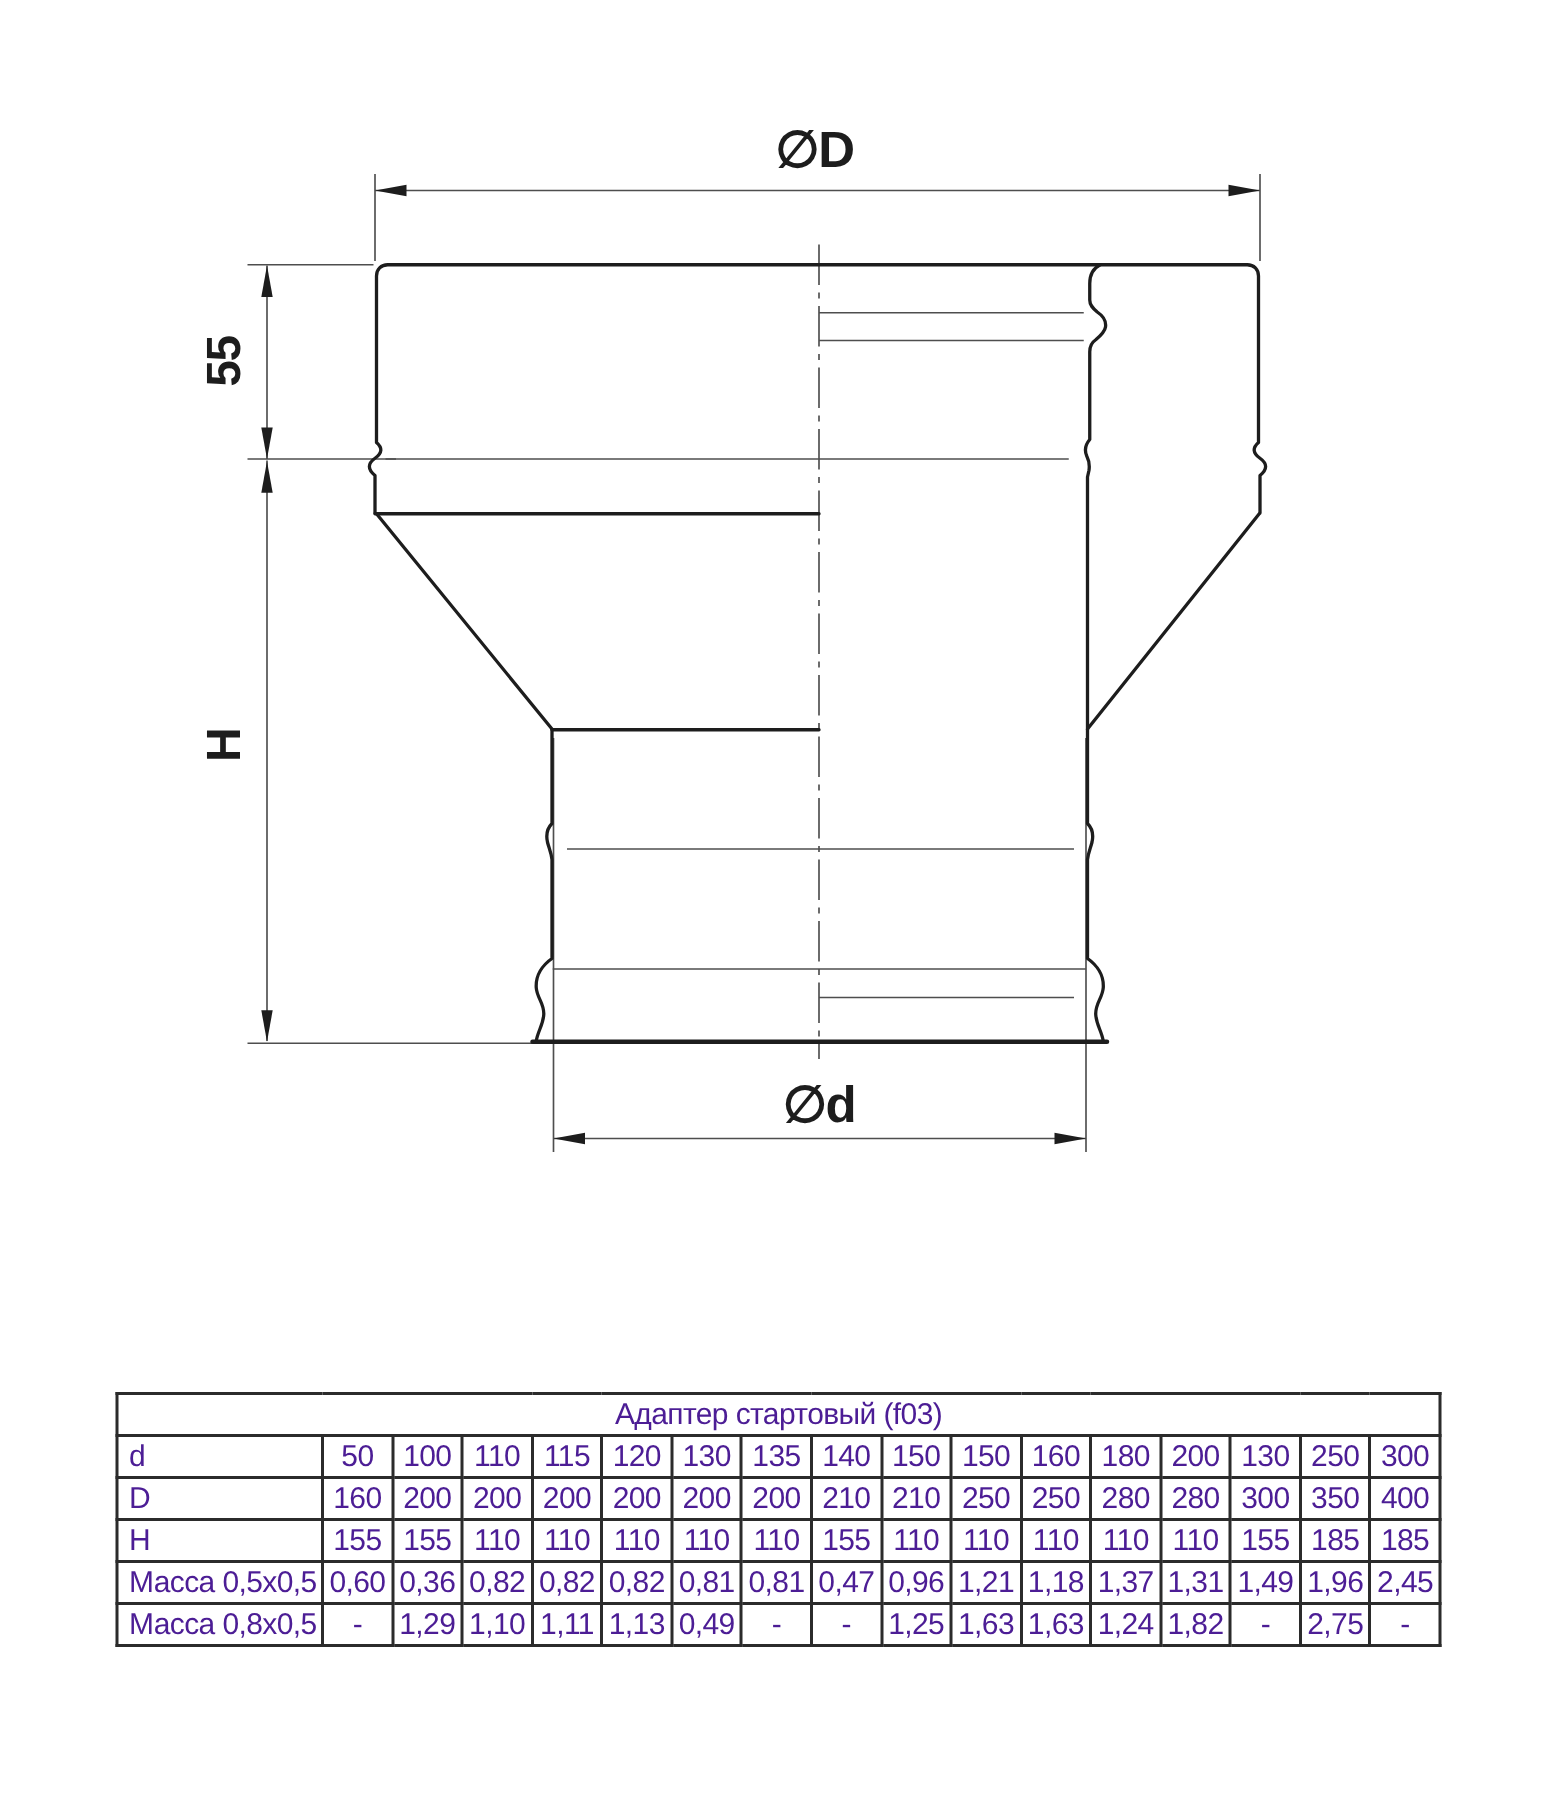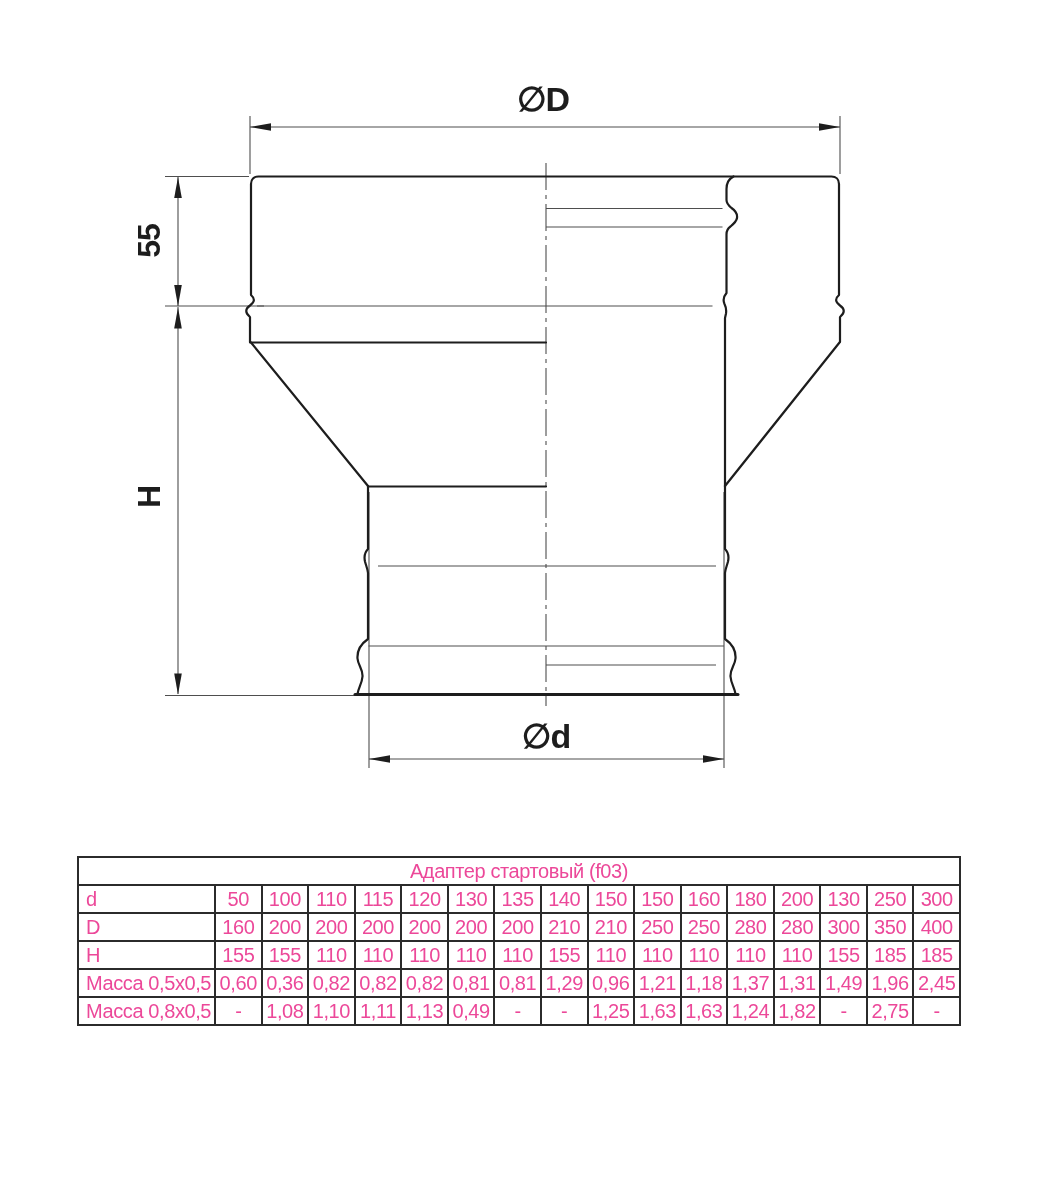--- a/index.html
+++ b/index.html
@@ -20,25 +20,25 @@
   .drawing-svg{position:absolute;left:0;top:0;}
   .dim-label{
     font-family:"Liberation Sans", sans-serif;
     font-weight:bold;
     letter-spacing:-1px;
     fill:var(--ink);
   }
   table.spec-table{
     position:absolute;
     left:77px;
-    top:856px;
+    top:928px;
     width:884px;
     border-collapse:collapse;
     table-layout:fixed;
-    color:#ec4899;
+    color:#4c1d95;
     font-family:"Liberation Sans", sans-serif;
     font-size:20px;
     letter-spacing:-0.4px;
   }
   table.spec-table td{
     border:2px solid var(--tbl);
     height:26px;
     padding:0;
     text-align:center;
     white-space:nowrap;
@@ -186,34 +186,34 @@
         </tr>
         <tr>
           <td class="label-cell">Масса 0,5x0,5</td>
           <td>0,60</td>
           <td>0,36</td>
           <td>0,82</td>
           <td>0,82</td>
           <td>0,82</td>
           <td>0,81</td>
           <td>0,81</td>
-          <td>1,29</td>
+          <td>0,47</td>
           <td>0,96</td>
           <td>1,21</td>
           <td>1,18</td>
           <td>1,37</td>
           <td>1,31</td>
           <td>1,49</td>
           <td>1,96</td>
           <td>2,45</td>
         </tr>
         <tr>
           <td class="label-cell">Масса 0,8x0,5</td>
           <td>-</td>
-          <td>1,08</td>
+          <td>1,29</td>
           <td>1,10</td>
           <td>1,11</td>
           <td>1,13</td>
           <td>0,49</td>
           <td>-</td>
           <td>-</td>
           <td>1,25</td>
           <td>1,63</td>
           <td>1,63</td>
           <td>1,24</td>

